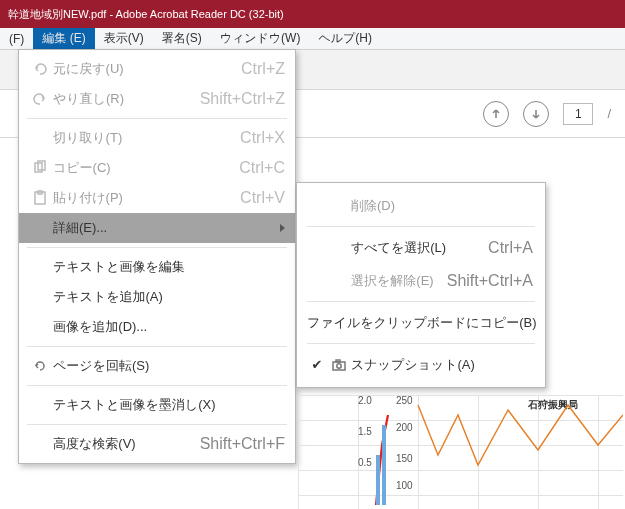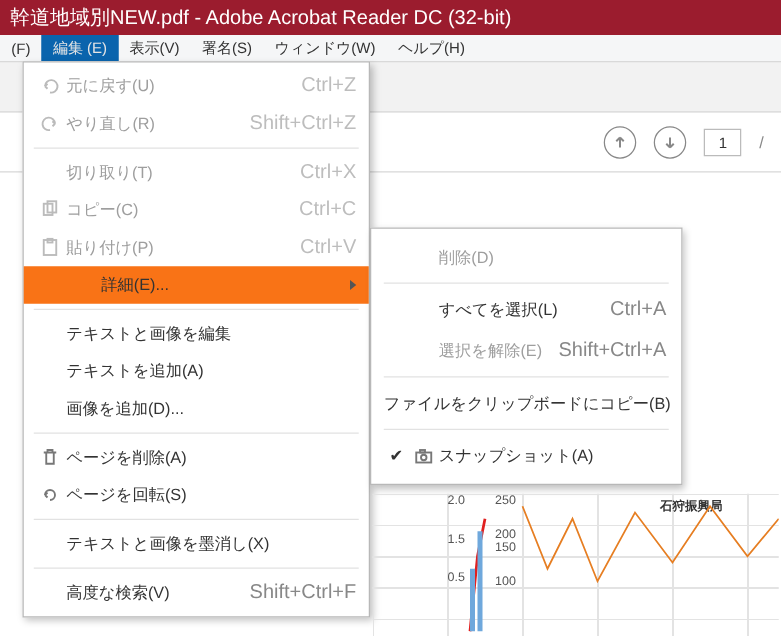--- a/index.html
+++ b/index.html
@@ -1,18 +1,18 @@
 <!DOCTYPE html>
 <html><head>
 <meta charset="utf-8">
 <style>
   * { box-sizing: border-box; margin: 0; padding: 0; font-family: "Meiryo UI", "Yu Gothic UI", sans-serif; }
   body { width: 625px; height: 509px; overflow: hidden; background: #fff; position: relative; font-size: 13px; color: #333; }
 
-  .titlebar { height: 28px; background: #9b1c2e; color: #fff; display: flex; align-items: center; padding: 0 8px; font-size: 16px; }
+  .titlebar { height: 28px; background: #9b1c2e; color: #fff; display: flex; align-items: center; padding: 0 8px; font-size: 11px; }
   .menubar { height: 22px; background: #f5f6f7; display: flex; align-items: center; font-size: 12px; border-bottom: 1px solid #d0d0d0; }
   .menubar .mitem { padding: 2px 9px; cursor: default; }
   .menubar .mitem.active { background: #0a64ad; color: #e5e5e5; }
 
   .toolbar { height: 40px; background: #f2f2f2; border-bottom: 1px solid #d8d8d8; position: relative; }
   .toolbar2 { height: 48px; background: #fff; border-bottom: 1px solid #d8d8d8; display: flex; align-items: center; justify-content: flex-end; padding: 0 14px; gap: 14px; }
   .tb-icon { width: 26px; height: 26px; border: 1.5px solid #888; border-radius: 50%; display: flex; align-items: center; justify-content: center; color: #888; }
   .page-box { width: 30px; height: 22px; border: 1px solid #bbb; text-align: center; font-size: 12px; line-height: 20px; }
   .slash { color: #888; }
 
@@ -20,21 +20,21 @@
 
   
   .menu-panel {
     position: absolute; left: 18px; top: 49px; width: 278px;
     background: #fff; border: 1px solid #b8b8b8; box-shadow: 2px 3px 6px rgba(0,0,0,.25);
     padding: 4px 0;
   }
   .menu-panel .row {
     display: flex; align-items: center; height: 30px; padding: 0 10px 0 8px; position: relative;
   }
-  .menu-panel .row.hover { background: #f97316; gap: 28px; }
+  .menu-panel .row.hover { background: #a3a3a3; }
   .menu-panel .row.disabled { color: #9e9e9e; }
   .menu-panel .sep { height: 1px; background: #e2e2e2; margin: 4px 8px; }
   .mi-icon { width: 26px; display:flex; align-items:center; justify-content:center; }
   .mi-label { flex: 1; white-space: nowrap; }
   .mi-sc { color: #888; font-size: 16px; }
   .menu-panel .row.disabled .mi-sc { color:#bdbdbd; }
   .arrow-right { width: 0; height: 0; border-top: 4px solid transparent; border-bottom: 4px solid transparent; border-left: 5px solid #555; }
 
   
   .submenu {
@@ -171,28 +171,20 @@
   <div class="row">
     <span class="mi-icon"></span>
     <span class="mi-label">画像を追加(D)...</span>
   </div>
 
   <div class="sep"></div>
 
   <div class="row">
     <span class="mi-icon ico">
       <svg width="16" height="16" viewBox="0 0 16 16">
-          <path d="M3 4 h10 M5 4 v9 h6 v-9 M6 4 v-2 h4 v2"></path>
-        </svg>
-    </span>
-    <span class="mi-label">ページを削除(A)</span>
-  </div>
-  <div class="row">
-    <span class="mi-icon ico">
-      <svg width="16" height="16" viewBox="0 0 16 16">
           <path d="M4 8 A4 4 0 1 1 8 12"></path>
           <path d="M4 8 l2 -2 M4 8 l2 2"></path>
         </svg>
     </span>
     <span class="mi-label">ページを回転(S)</span>
   </div>
 
   <div class="sep"></div>
 
   <div class="row">
@@ -252,21 +244,21 @@
 <div class="chart-area">
   <div class="grid"></div>
   <div class="axis-l1">
     <div style="margin-top:0">2.0</div>
     <div style="margin-top:20px">1.5</div>
     <div style="margin-top:20px">0.5</div>
   </div>
   <div class="axis-l2">
     <div style="margin-top:0">250</div>
     <div style="margin-top:16px">200</div>
-    <div style="margin-top:0">150</div>
+    <div style="margin-top:20px">150</div>
     <div style="margin-top:16px">100</div>
   </div>
   <div class="chart-title">石狩振興局</div>
   <svg class="lines" viewBox="0 0 325 120">
     <polyline points="120,10 140,60 160,20 180,70 210,15 240,55 270,10 300,50 325,20" stroke="#e67e22" stroke-width="1.4" fill="none"></polyline>
     <polyline points="78,110 84,50 90,20" stroke="#e02020" stroke-width="2.2" fill="none"></polyline>
     <rect x="78" y="60" width="4" height="50" fill="#6fa8dc"></rect>
     <rect x="84" y="30" width="4" height="80" fill="#6fa8dc"></rect>
   </svg>
 </div>

